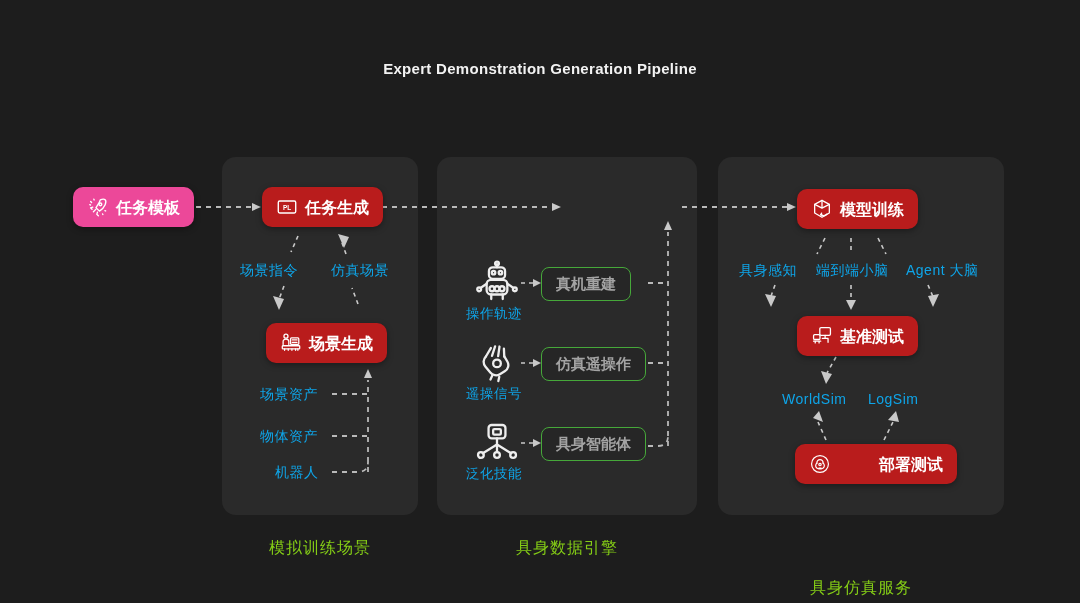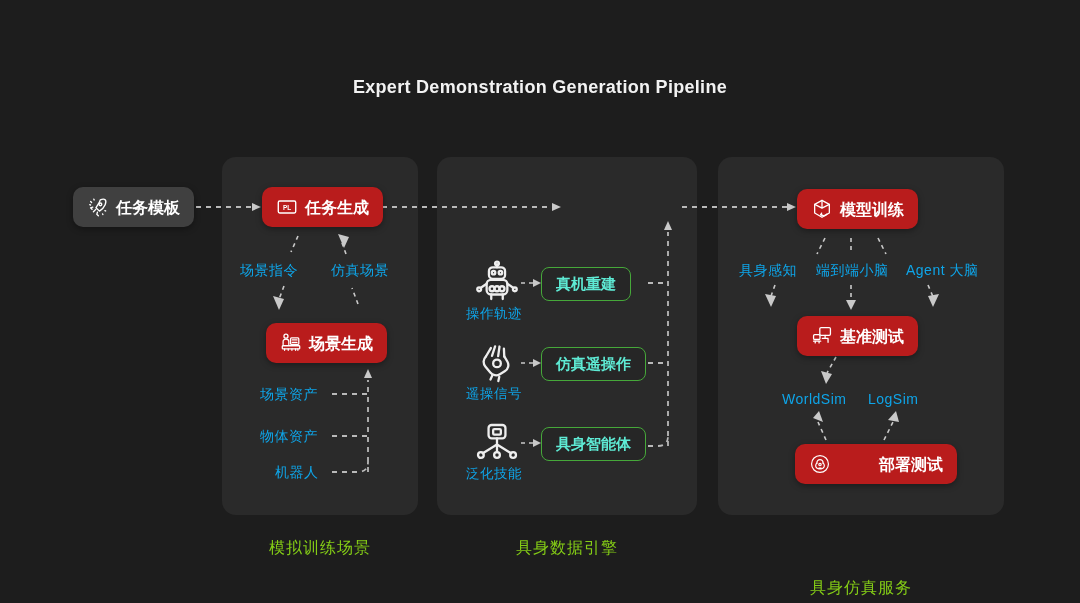--- a/index.html
+++ b/index.html
@@ -4,22 +4,22 @@
 <style>
   html,body{margin:0;padding:0;background:#1c1c1c;}
   body{
     width:1080px;height:603px;overflow:hidden;position:relative;
     background:#1d1d1d;
     font-family:"Liberation Sans","DejaVu Sans",sans-serif;
     color:#fff;
   }
   .stage{position:absolute;inset:0;}
   #title{
-    position:absolute;left:0;right:0;top:77px;text-align:center;
-    font-size:18px;font-weight:700;letter-spacing:.3px;color:#f2f2f2;
+    position:absolute;left:0;right:0;top:60px;text-align:center;
+    font-size:15px;font-weight:700;letter-spacing:.3px;color:#f2f2f2;
   }
   
   .panel{
     position:absolute;top:157px;height:358px;border-radius:14px;
     background:#2a2a2a;
   }
   #panel-1{left:222px;width:196px;}
   #panel-2{left:437px;width:260px;}
   #panel-3{left:718px;width:286px;}
   .panel-caption{
@@ -30,30 +30,30 @@
   #caption-2{left:437px;width:260px;}
   #caption-3{left:718px;width:286px;margin-top:40px;}
 
   
   .pill{
     position:absolute;display:flex;align-items:center;gap:7px;
     border-radius:10px;padding:0 14px;height:40px;
     background:#b91c1c;color:#fff;font-size:16px;font-weight:700;
     box-shadow:0 2px 6px rgba(0,0,0,.35);white-space:nowrap;
   }
-  .pill.dim{background:#404040;}
+  .pill.dim{background:#ec4899;}
   .pill .ico{display:flex;align-items:center;justify-content:center;width:22px;height:22px;flex:0 0 22px;}
   .pill .ico svg{width:22px;height:22px;display:block;}
   .pill .lbl{line-height:1;position:relative;top:1px;}
 
   
   .obox{
     position:absolute;display:flex;align-items:center;justify-content:center;
     height:32px;padding:0 14px;border:1.4px solid #46a83a;border-radius:8px;
-    background:#262626;color:#5eead4;font-size:15px;font-weight:700;white-space:nowrap;
+    background:#262626;color:#a3a3a3;font-size:15px;font-weight:700;white-space:nowrap;
   }
 
   
   .lab{
     position:absolute;font-size:14px;color:#0ea5e9;white-space:nowrap;
     letter-spacing:.5px;
   }
   .lab.small{font-size:13.5px;}
 
   

